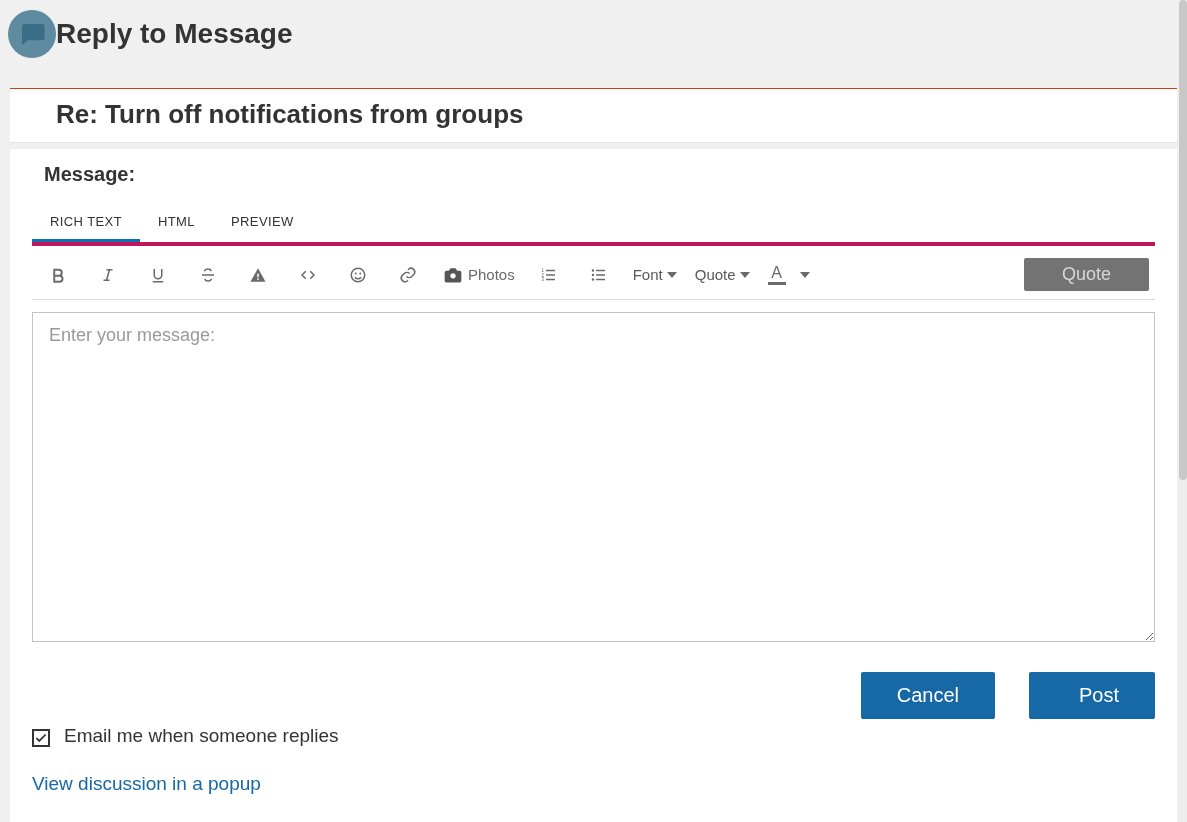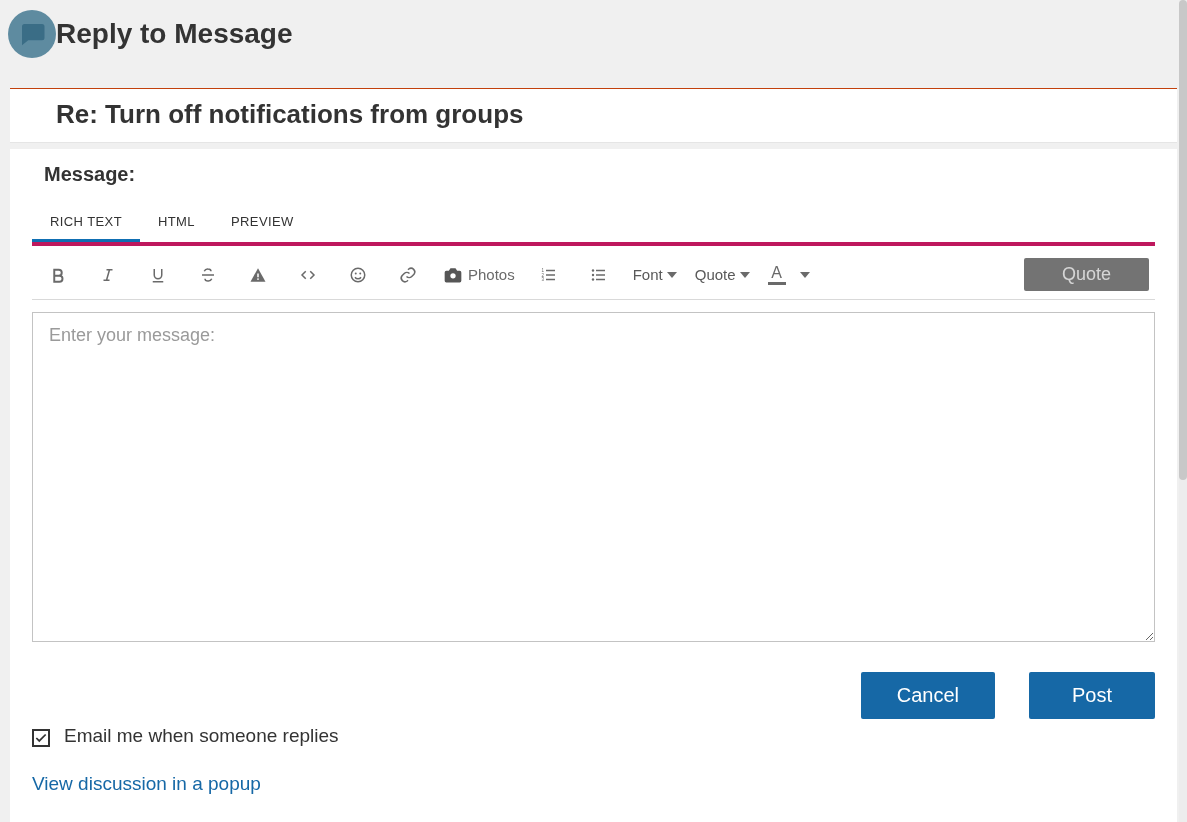--- a/index.html
+++ b/index.html
@@ -33,21 +33,21 @@
   .photos-btn { display:flex; align-items:center; color:#6a6a6a; font-size:15px; cursor:pointer; margin-right:18px;}
   .photos-btn svg { width:22px; height:20px; fill:#565656; margin-right:4px; }
   .quote-btn { margin-left:auto; background:#737373; color:#fff; border:none; padding:6px 38px; font-size:18px; border-radius:2px; cursor:pointer;}
   .quote-btn span{ opacity:.7;}
   .editor-textarea {
     width:100%; height:330px; resize:both; border:1px solid #c3c3c3; padding:12px 16px;
     font-size:18px; color:#333; font-family:inherit; outline:none; margin-top:12px;
   }
   .editor-textarea::placeholder { color:#9a9a9a; }
   .button-row { display:flex; justify-content:flex-end; gap:34px; margin-top:26px; }
-  .btn { border:none; cursor:pointer; font-size:20px; font-weight:400; padding:12px 36px; border-radius:2px; min-width:126px;}
+  .btn { border:none; cursor:pointer; font-size:20px; font-weight:400; padding:12px 36px; border-radius:2px; min-width:126px;text-align:right;}
   .btn-primary { background:#1668a6; color:#fff; }
   .email-row { display:flex; align-items:flex-end; margin-top:6px; }
   .checkbox { width:18px; height:18px; border:2px solid #333; margin-right:14px; display:flex; align-items:center; justify-content:center; cursor:pointer;}
   .checkbox svg { width:14px; height:14px; stroke:#333; stroke-width:3; fill:none; }
   .email-label { font-size:19px; color:#333; }
   .popup-link { display:inline-block; margin-top:26px; color:#1668a6; font-size:19px; text-decoration:none; cursor:pointer;}
   .scrollbar-track { position:absolute; top:0; right:0; width:8px; height:822px; background:#ededed;}
   .scrollbar-thumb { position:absolute; top:0; right:0; width:8px; height:480px; background:#c8c8c8; border-radius:4px;}
   .color-a { display:flex; flex-direction:column; align-items:center; line-height:1; }
   .color-a .letter{ font-size:16px; font-weight:400; color:#6a6a6a; }

